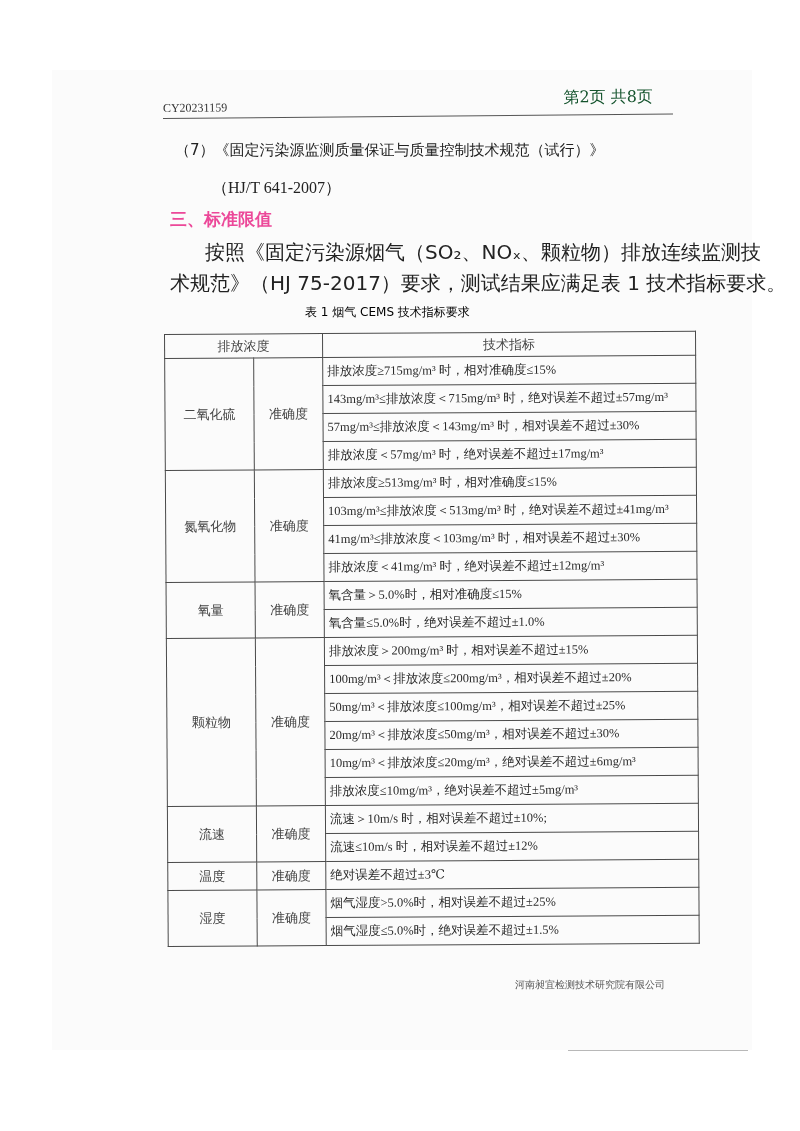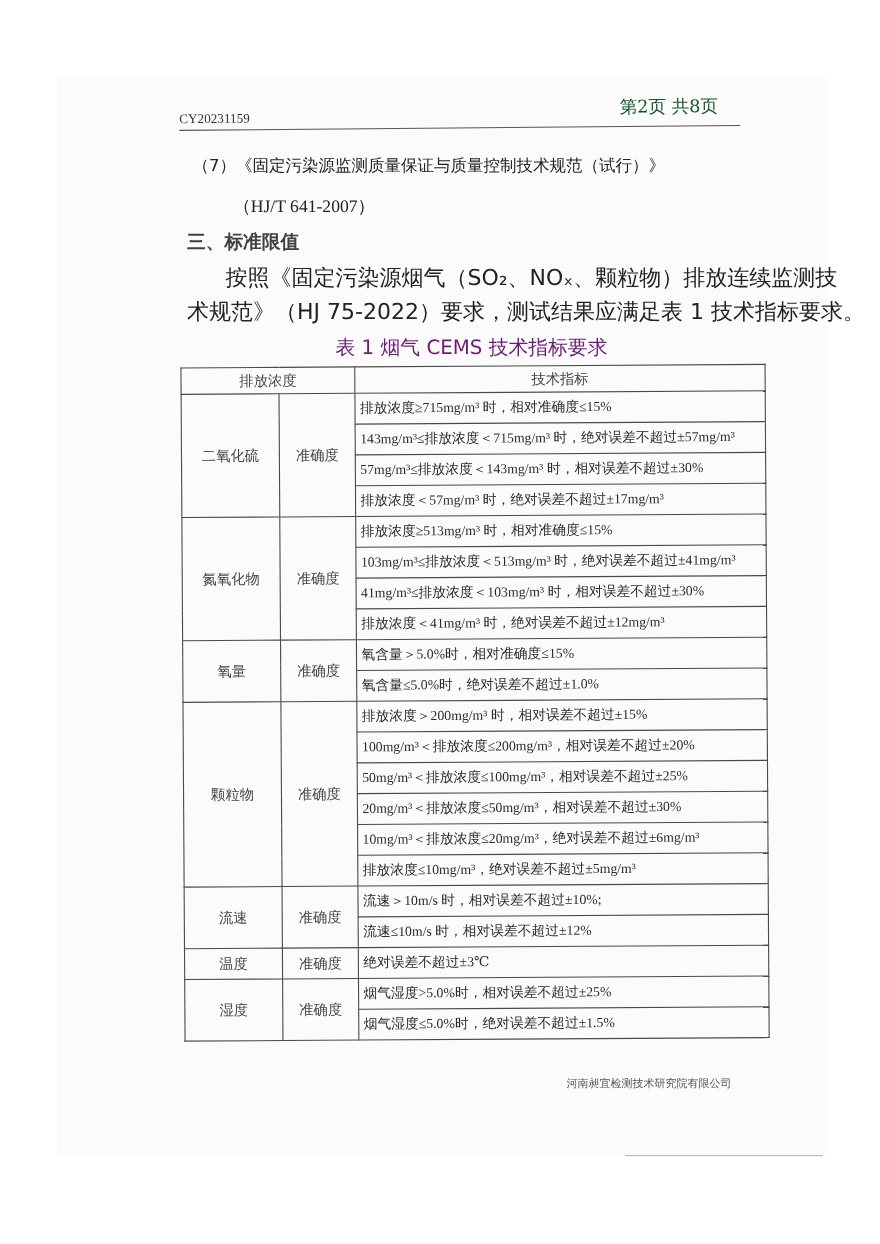--- a/index.html
+++ b/index.html
@@ -19,27 +19,27 @@
     border-bottom:1px solid #555; transform:rotate(-0.5deg); transform-origin:left bottom;
   }
   .doc-id { position:absolute; left:0; bottom:2px; font-size:12px; color:#333; font-family:"Liberation Serif",serif; }
   .page-no { position:absolute; right:20px; bottom:6px; font-size:16px; color:#14532d; }
   .ref {
     position:absolute; left:175px; top:140px; font-size:15px; line-height:20px; color:#222;
     font-family:"DejaVu Sans","Liberation Sans",sans-serif;
   }
   .ref-code { position:absolute; left:212px; top:178px; font-size:16px; color:#222; font-family:"Liberation Serif",serif; }
   .section {
-    position:absolute; left:170px; top:208px; font-size:17px; font-weight:bold; color:#404040;
+    position:absolute; left:170px; top:208px; font-size:17px; font-weight:bold; color:#ec4899;
     font-family:"DejaVu Sans","Liberation Sans",sans-serif;
   }
   .para { position:absolute; font-size:20px; color:#222; font-family:"DejaVu Sans","Liberation Sans",sans-serif; white-space:nowrap; }
   .p1 { left:205px; top:239px; }
   .p2 { left:170px; top:270px; }
-  .caption { position:absolute; left:305px; top:304px; font-size:18px; color:#701a75; font-family:"DejaVu Sans","Liberation Sans",sans-serif; }
+  .caption { position:absolute; left:305px; top:304px; font-size:12px; color:#000000; font-family:"DejaVu Sans","Liberation Sans",sans-serif; }
   table.spec {
     position:absolute; left:164px; top:334px; width:532px;
     border-collapse:collapse; font-size:12.5px; transform:rotate(-0.35deg); transform-origin:left top;
   }
   table.spec td, table.spec th {
     border:1px solid #4a4a4a; padding:0 4px; font-weight:normal; color:#2a2a2a;
     font-family:"Liberation Serif","DejaVu Serif",serif;
   }
   table.spec th { height:23px; font-size:13px; font-family:"DejaVu Sans",sans-serif; color:#444; }
   table.spec td.item { width:80px; text-align:center; font-family:"DejaVu Sans",sans-serif; font-size:13px; color:#444; }
@@ -59,21 +59,21 @@
 <div class="header">
   <span class="doc-id">CY20231159</span>
   <span class="page-no">第2页 共8页</span>
 </div>
 
 <div class="ref">（7）《固定污染源监测质量保证与质量控制技术规范（试行）》</div>
 <div class="ref-code">（HJ/T 641-2007）</div>
 
 <div class="section">三、标准限值</div>
 <div class="para p1">按照《固定污染源烟气（SO₂、NOₓ、颗粒物）排放连续监测技</div>
-<div class="para p2">术规范》（HJ 75-2022）要求，测试结果应满足表 1 技术指标要求。</div>
+<div class="para p2">术规范》（HJ 75-2017）要求，测试结果应满足表 1 技术指标要求。</div>
 
 <div class="caption">表 1  烟气 CEMS 技术指标要求</div>
 
 <table class="spec">
   <thead>
     <tr>
       <th colspan="2">排放浓度</th>
       <th>技术指标</th>
     </tr>
   </thead>

